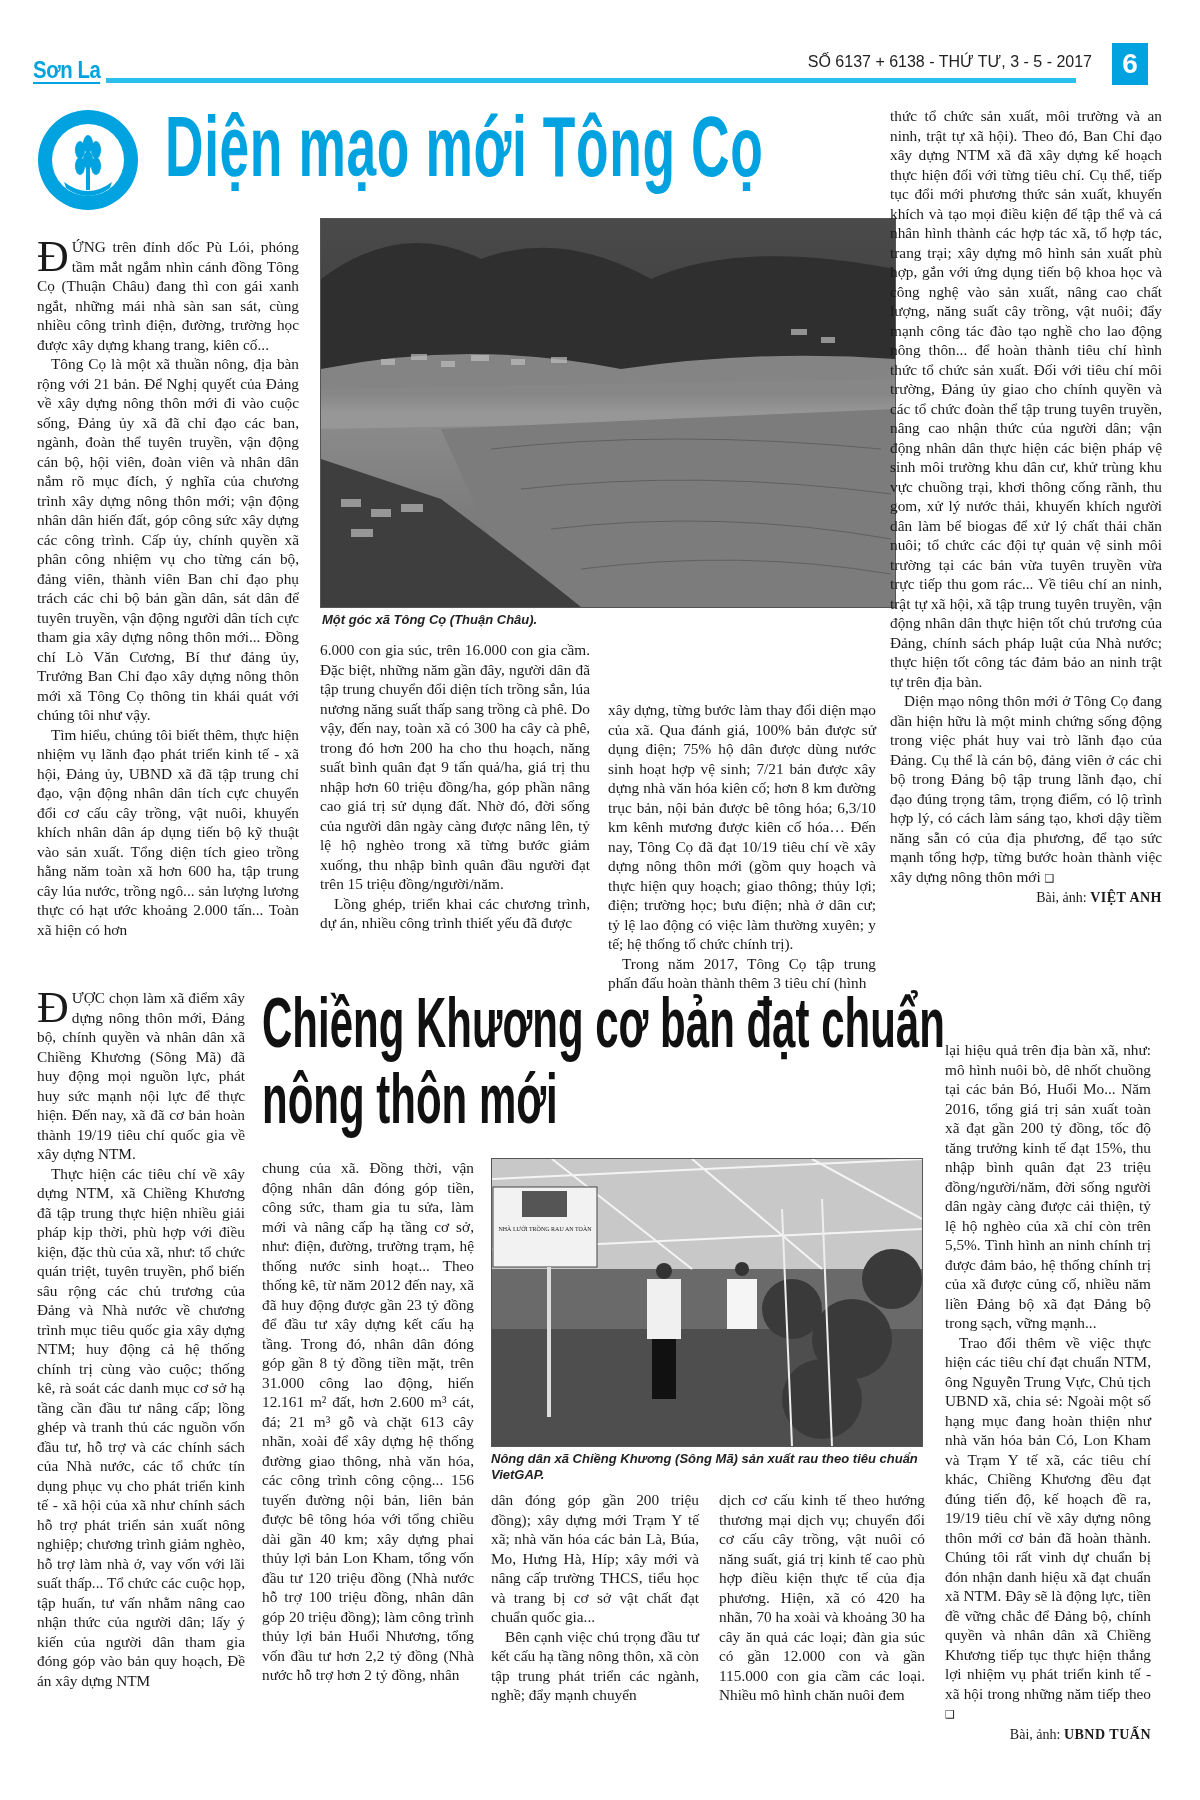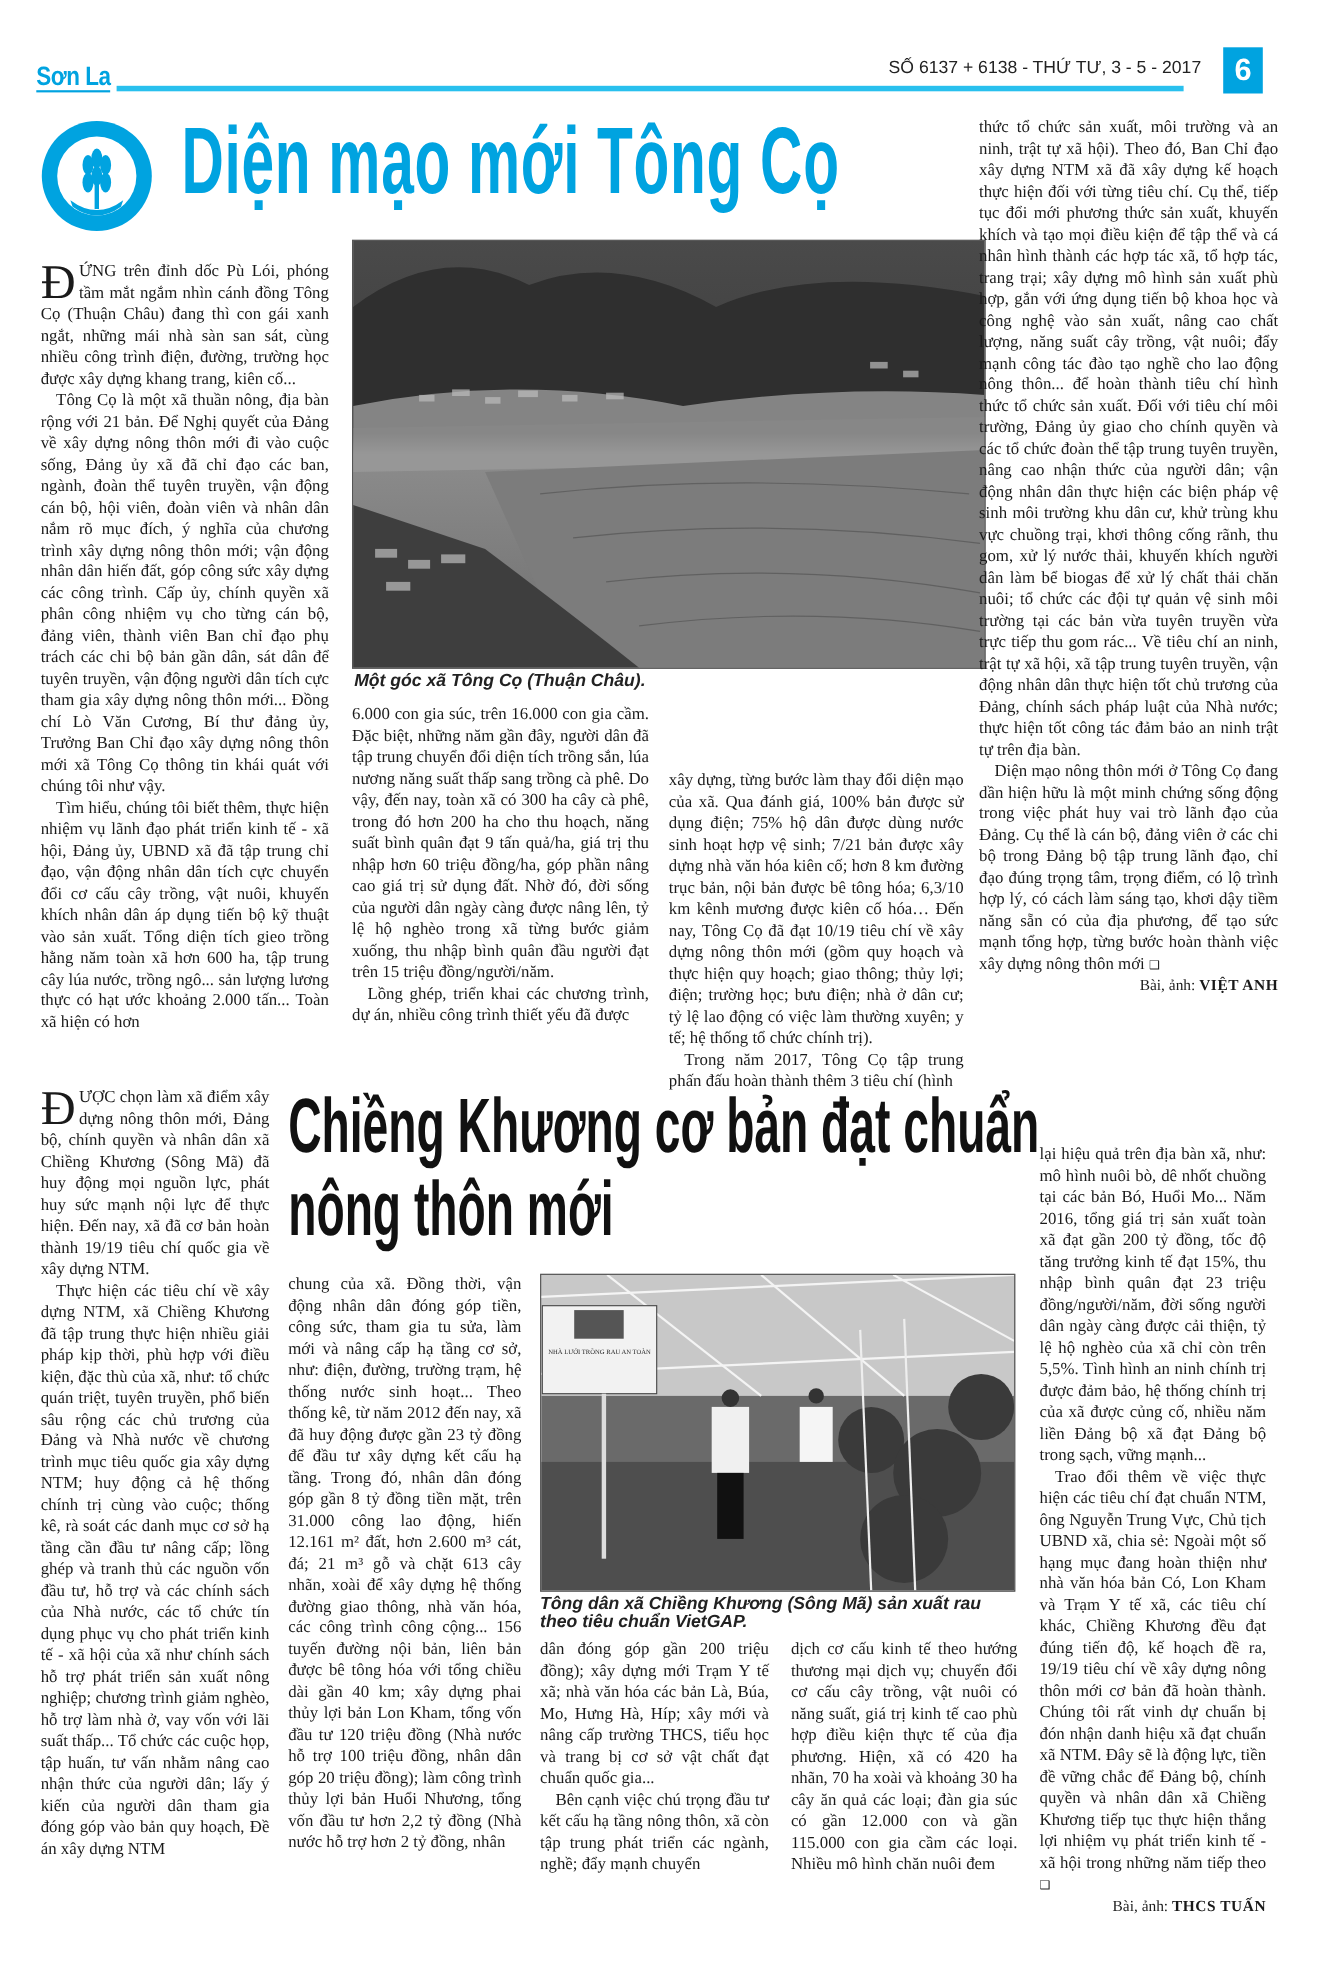--- a/index.html
+++ b/index.html
@@ -10,21 +10,21 @@
   .header-rule{left:106px;top:78px;width:970px;height:5px;background:#29c0ee;}
   .issue-info{left:690px;top:53px;width:402px;text-align:right;font-family:"Liberation Sans",sans-serif;font-size:16px;color:#222;}
   .page-num{left:1112px;top:43px;width:36px;height:42px;background:#00a3e0;color:#fff;font-family:"Liberation Sans",sans-serif;font-weight:bold;font-size:28px;text-align:center;line-height:42px;}
   .logo{left:36px;top:108px;width:104px;height:104px;}
   .headline1{left:165px;top:98px;font-family:"Liberation Sans",sans-serif;font-weight:bold;font-size:86px;line-height:96px;color:#00a3e0;transform:scaleX(0.62);transform-origin:left;white-space:nowrap;letter-spacing:1px;}
   .col{font-size:15.3px;line-height:19.5px;text-align:justify;}
   .col p{margin:0;text-indent:14px;}
   .col p.first{text-indent:0;}
   .dropcap{float:left;font-size:44px;line-height:36px;margin:2px 3px 0 0;font-family:"Liberation Serif",serif;}
   .photo{background:#888;border:1px solid #555;overflow:hidden;}
-  .caption{font-family:"Liberation Sans",sans-serif;font-style:italic;font-weight:bold;font-size:16px;color:#222;line-height:16px;}
+  .caption{font-family:"Liberation Sans",sans-serif;font-style:italic;font-weight:bold;font-size:13px;color:#222;line-height:16px;}
   .byline{font-family:Liberation Serif, serif;font-size:14px;text-align:right;}
   .byline b{font-weight:bold;letter-spacing:0.5px;}
   .endmark{font-family:"DejaVu Sans",sans-serif;font-size:11px;}
   .headline2{left:262px;top:985px;font-family:"Liberation Sans",sans-serif;font-weight:bold;font-size:70px;line-height:76px;color:#111;transform:scaleX(0.6);transform-origin:left;white-space:nowrap;}
 </style>
 </head>
 <body>
 
 <div class="abs section-label">Sơn La</div>
 <div class="abs header-rule"></div>
@@ -151,28 +151,28 @@
         <circle cx="360" cy="180" r="40"></circle>
         <circle cx="400" cy="120" r="30"></circle>
         <circle cx="330" cy="240" r="40"></circle>
       </g>
     <g stroke="#eee" stroke-width="2">
         <line x1="290" y1="50" x2="300" y2="287"></line>
         <line x1="330" y1="40" x2="340" y2="287"></line>
       </g>
   </svg>
 </div>
-<div class="abs caption" style="left:491px;top:1451px;width:430px;">Tông dân xã Chiềng Khương (Sông Mã) sản xuất rau theo tiêu chuẩn VietGAP.</div>
+<div class="abs caption" style="left:491px;top:1451px;width:430px;">Nông dân xã Chiềng Khương (Sông Mã) sản xuất rau theo tiêu chuẩn VietGAP.</div>
 
 <div class="abs col" style="left:491px;top:1490px;width:208px;">
   <p class="first">dân đóng góp gần 200 triệu đồng); xây dựng mới Trạm Y tế xã; nhà văn hóa các bản Là, Búa, Mo, Hưng Hà, Híp; xây mới và nâng cấp trường THCS, tiểu học và trang bị cơ sở vật chất đạt chuẩn quốc gia...</p>
   <p>Bên cạnh việc chú trọng đầu tư kết cấu hạ tầng nông thôn, xã còn tập trung phát triển các ngành, nghề; đẩy mạnh chuyển</p>
 </div>
 
 <div class="abs col" style="left:719px;top:1490px;width:206px;">
   <p class="first">dịch cơ cấu kinh tế theo hướng thương mại dịch vụ; chuyển đổi cơ cấu cây trồng, vật nuôi có năng suất, giá trị kinh tế cao phù hợp điều kiện thực tế của địa phương. Hiện, xã có 420 ha nhãn, 70 ha xoài và khoảng 30 ha cây ăn quả các loại; đàn gia súc có gần 12.000 con và gần 115.000 con gia cầm các loại. Nhiều mô hình chăn nuôi đem</p>
 </div>
 
 <div class="abs col" style="left:945px;top:1024px;width:206px;margin-top:16px;">
   <p class="first">lại hiệu quả trên địa bàn xã, như: mô hình nuôi bò, dê nhốt chuồng tại các bản Bó, Huổi Mo... Năm 2016, tổng giá trị sản xuất toàn xã đạt gần 200 tỷ đồng, tốc độ tăng trưởng kinh tế đạt 15%, thu nhập bình quân đạt 23 triệu đồng/người/năm, đời sống người dân ngày càng được cải thiện, tỷ lệ hộ nghèo của xã chỉ còn trên 5,5%. Tình hình an ninh chính trị được đảm bảo, hệ thống chính trị của xã được củng cố, nhiều năm liền Đảng bộ xã đạt Đảng bộ trong sạch, vững mạnh...</p>
   <p><span>Trao đổi thêm về việc thực hiện các tiêu chí đạt chuẩn NTM, ông Nguyễn Trung Vực, Chủ tịch UBND xã, chia sẻ: Ngoài một số hạng mục đang hoàn thiện như nhà văn hóa bản Có, Lon Kham và Trạm Y tế xã, các tiêu chí khác, Chiềng Khương đều đạt đúng tiến độ, kế hoạch đề ra, 19/19 tiêu chí về xây dựng nông thôn mới cơ bản đã hoàn thành. Chúng tôi rất vinh dự chuẩn bị đón nhận danh hiệu xã đạt chuẩn xã NTM. Đây sẽ là động lực, tiền đề vững chắc để Đảng bộ, chính quyền và nhân dân xã Chiềng Khương tiếp tục thực hiện thắng lợi nhiệm vụ phát triển kinh tế - xã hội trong những năm tiếp theo</span> <span class="endmark">❑</span></p>
-  <div class="byline"><span>Bài, ảnh: </span><b>THCS TUẤN</b></div>
+  <div class="byline"><span>Bài, ảnh: </span><b>UBND TUẤN</b></div>
 </div>
 
 </body></html>

